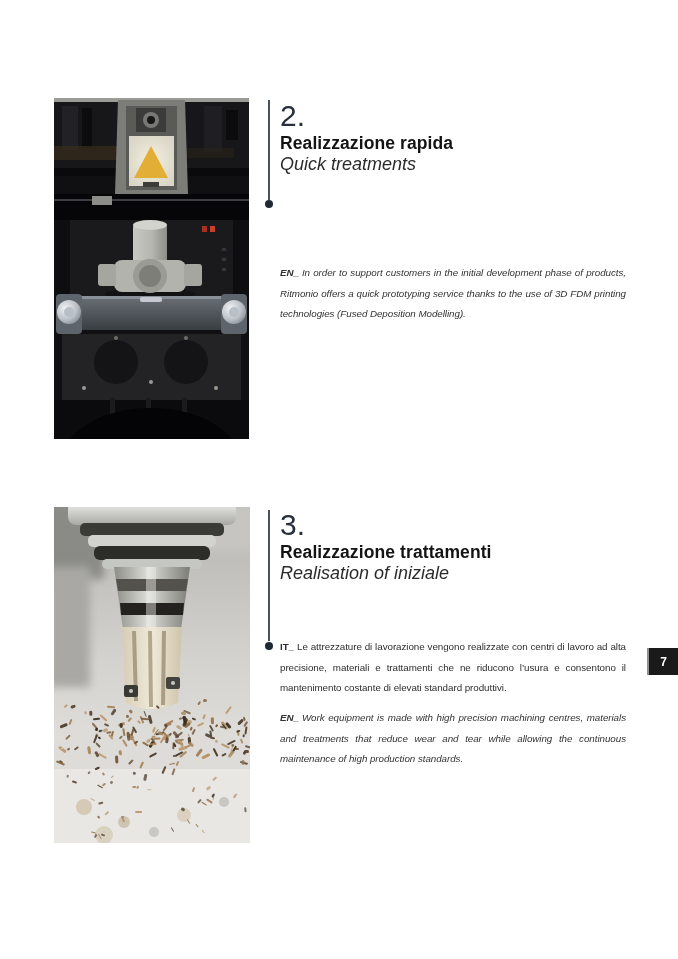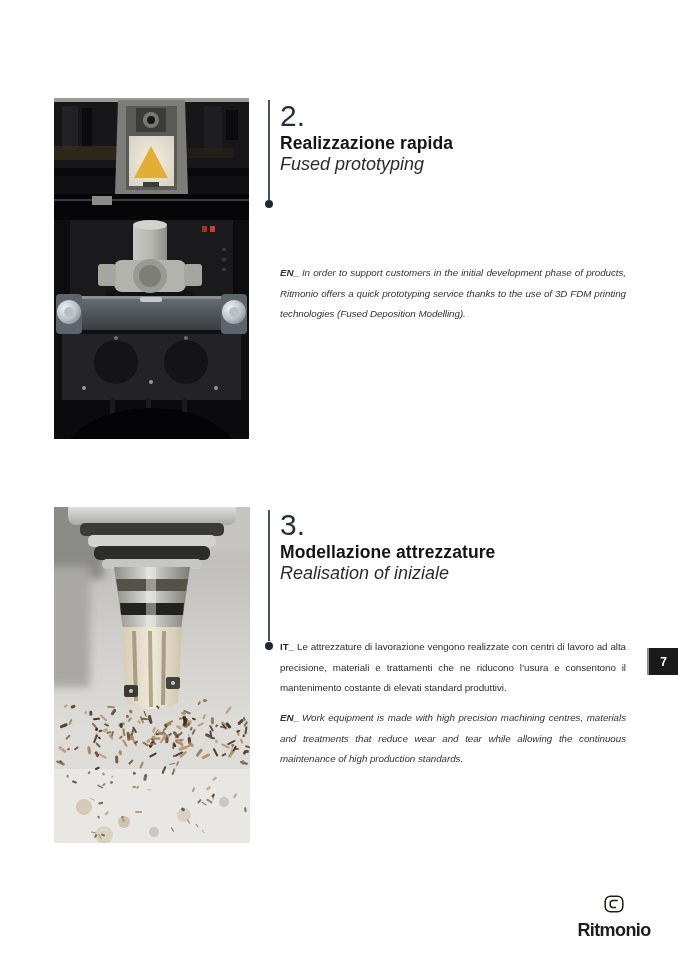--- a/index.html
+++ b/index.html
@@ -144,21 +144,21 @@
       <ellipse cx="97" cy="362" rx="88" ry="52" fill="#040406"></ellipse>
     </svg>
   </figure>
 
   <div class="vline v1"></div>
   <div class="vdot d1"></div>
 
   <header class="shead h1">
     <div class="snum">2.</div>
     <h2 class="stitle">Realizzazione rapida</h2>
-    <div class="ssub">Fused prototyping</div>
+    <div class="ssub">Quick treatments</div>
   </header>
 
 
   <p class="para en pen1"><span class="lbl">EN_</span><span>In order to support customers in the initial development phase of products, Ritmonio offers a quick prototyping service thanks to the use of 3D FDM printing technologies (Fused Deposition Modelling).</span></p>
 
   <figure class="photo p2">
     <svg width="196" height="336" viewBox="0 0 196 336">
       <defs>
         <linearGradient id="bg2" x1="0" y1="0" x2="0" y2="1">
           <stop offset="0" stop-color="#b5b4b0"></stop>
@@ -425,33 +425,26 @@
         <span class="chip" style="left: 181.497px; top: 197.827px; width: 3.33739px; height: 1px; transform: rotate(110.679deg); background: rgb(232, 217, 184); opacity: 0.8;"></span>
         <span class="chip" style="left: 99.7131px; top: 238.073px; width: 1.84859px; height: 1px; transform: rotate(118.853deg); background: rgb(232, 217, 184); opacity: 0.8;"></span>
       </div>
   </figure>
 
   <div class="vline v2"></div>
   <div class="vdot d2"></div>
 
   <header class="shead h2h">
     <div class="snum">3.</div>
-    <h2 class="stitle">Modellazione attrezzature</h2>
+    <h2 class="stitle">Realizzazione trattamenti</h2>
     <div class="ssub">Realisation of iniziale</div>
   </header>
 
   <p class="para en pen2"><span class="lbl">EN_</span><span>Work equipment is made with high precision machining centres, materials and treatments that reduce wear and tear while allowing the continuous maintenance of high production standards.</span></p>
 
   <p class="para it pit2"><span class="lbl">IT_</span><span>Le attrezzature di lavorazione vengono realizzate con centri di lavoro ad alta precisione, materiali e trattamenti che ne riducono l’usura e consentono il mantenimento costante di elevati standard produttivi.</span></p>
 
   <div class="badge">
     <span>7</span>
   </div>
 
-  <div class="logo">
-    <svg width="24" height="21" viewBox="0 0 24 21">
-      <rect x="3.2" y="2.2" width="17.6" height="15.6" rx="5.2" fill="none" stroke="#1d1d1b" stroke-width="1.5"></rect>
-      <path d="M15 6.6 h-4.2 a2.6 2.6 0 0 0 -2.6 2.6 v1.6 a2.6 2.6 0 0 0 2.6 2.6 h2.4" fill="none" stroke="#1d1d1b" stroke-width="1.5" stroke-linecap="square"></path>
-    </svg>
-    <div class="wordmark">Ritmonio</div>
-  </div>
 
 </div>
 
 </body></html>

